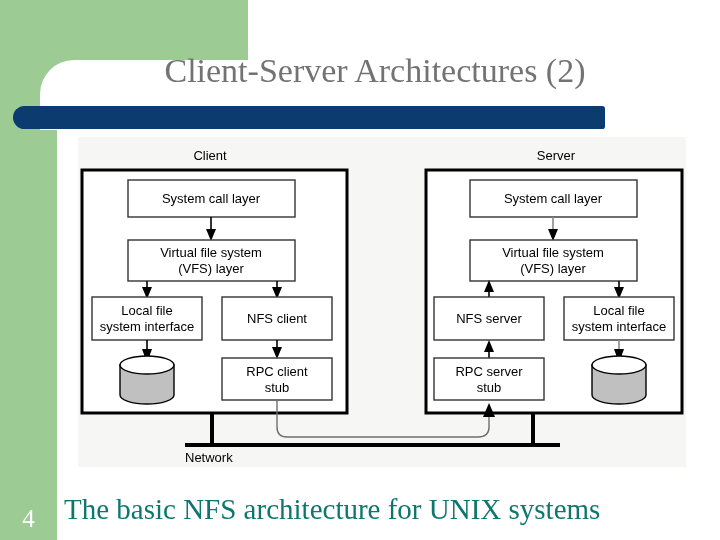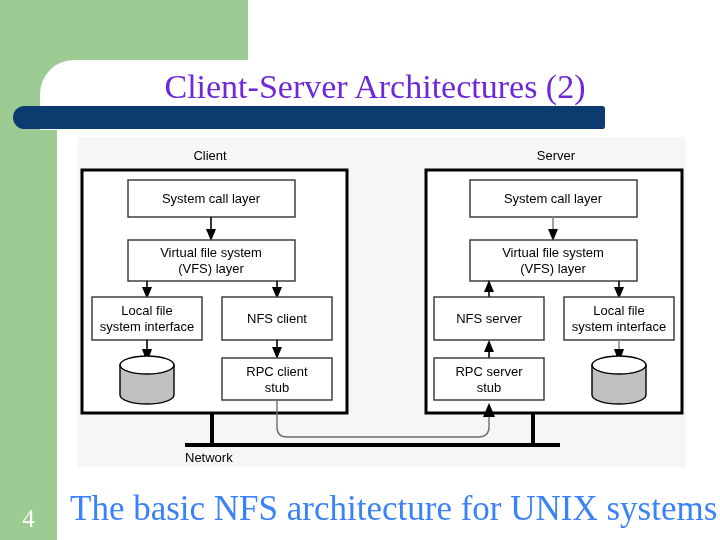--- a/index.html
+++ b/index.html
@@ -11,31 +11,31 @@
   #slide{position:absolute;left:0;top:0;width:720px;height:540px;background:#ffffff;}
 
   
   .green-top{position:absolute;left:0;top:0;width:248px;height:104px;background:#9ccb93;}
   .green-bar{position:absolute;left:0;top:100px;width:57px;height:440px;background:#9ccb93;}
   .white-panel{position:absolute;left:40px;top:60px;width:680px;height:70px;background:#ffffff;
                border-top-left-radius:34px;}
   .navy-bar{position:absolute;left:13px;top:106px;width:592px;height:23px;background:#0b3b6f;
             border-radius:12px 3px 3px 12px;}
 
-  .slide-title{position:absolute;left:60px;top:64px;width:630px;height:48px;
-               text-align:center;color:#6d28d9;
+  .slide-title{position:absolute;left:60px;top:48px;width:630px;height:48px;
+               text-align:center;color:#737373;
                font-family:"Liberation Serif", serif;font-size:34px;line-height:46px;
                white-space:nowrap;}
 
   .slide-number{position:absolute;left:0;top:500px;width:57px;height:38px;
                 color:#ffffff;font-family:"Liberation Serif", serif;font-size:25px;
                 line-height:38px;text-align:center;}
 
-  .caption{position:absolute;left:70px;top:488px;width:630px;height:42px;
-           color:#3b82f6;font-family:"Liberation Serif", serif;font-size:35px;
+  .caption{position:absolute;left:64px;top:488px;width:630px;height:42px;
+           color:#0f766e;font-family:"Liberation Serif", serif;font-size:29px;
            line-height:42px;white-space:nowrap;}
 
   
   #figure{position:absolute;left:78px;top:137px;width:608px;height:330px;background:#0f766e;}
   #figure svg{display:block;}
 </style>
 </head>
 <body>
 
 <div id="slide">

